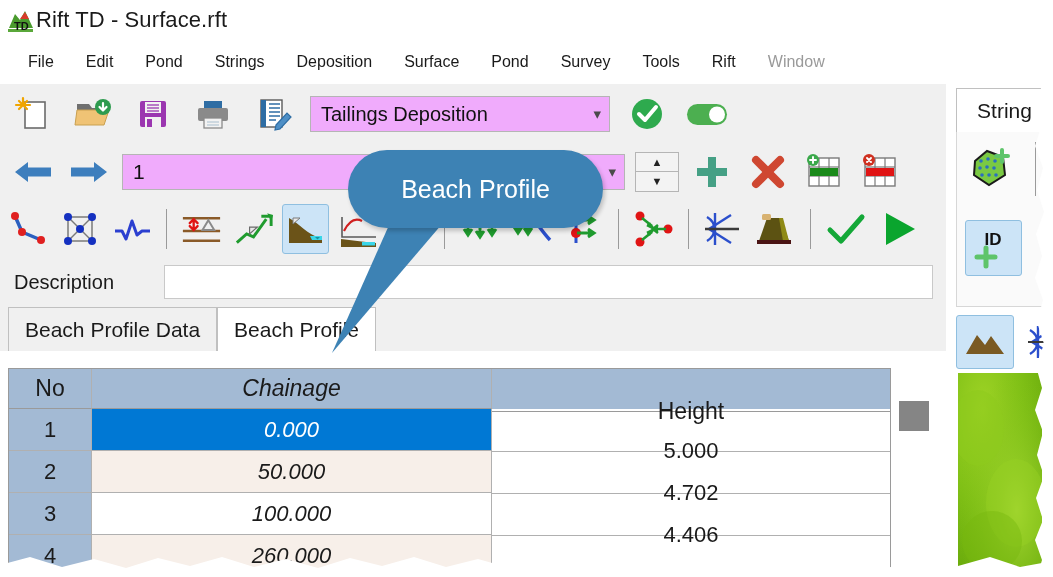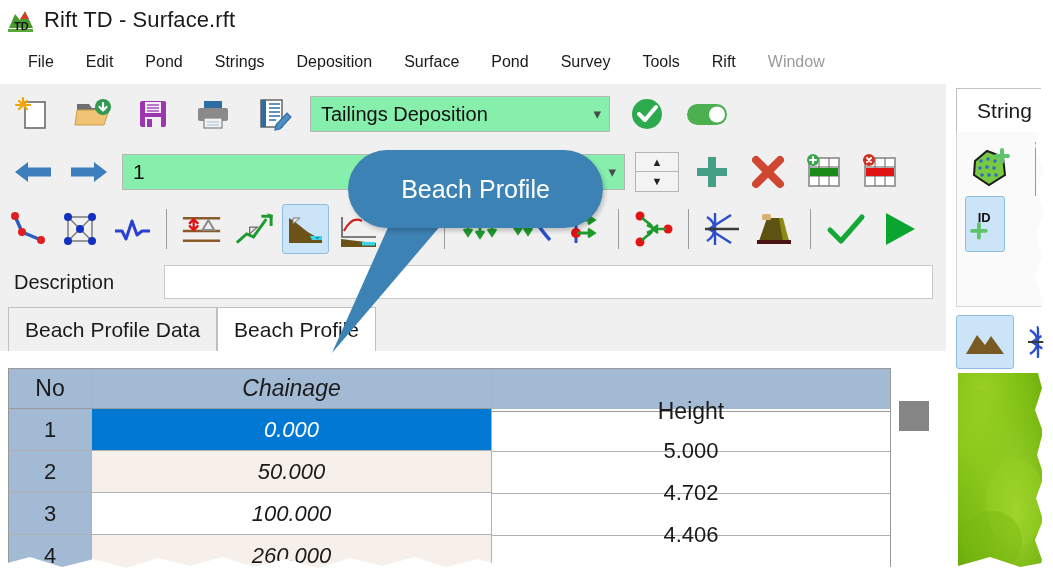--- a/index.html
+++ b/index.html
@@ -6,39 +6,39 @@
   body{
     width:1053px;height:577px;overflow:hidden;position:relative;
     background:#ffffff;
     font-family:"Liberation Sans","DejaVu Sans",sans-serif;
     -webkit-font-smoothing:antialiased;
   }
   .app{position:absolute;left:0;top:0;width:1038px;height:577px;background:#ffffff;overflow:hidden;}
 
   
   .titlebar{height:40px;background:#ffffff;display:flex;align-items:center;padding-left:6px;}
-  .app-icon{width:30px;height:28px;position:relative;flex:0 0 auto;margin-right:8px;}
+  .app-icon{width:30px;height:28px;position:relative;flex:0 0 auto;}
   .title-text{font-size:22px;color:#1a1a1a;white-space:nowrap;letter-spacing:.1px;}
 
   
   .menubar{height:44px;background:#ffffff;display:flex;align-items:center;padding-left:12px;gap:0;}
   .menu-item{font-size:16px;color:#1a1a1a;padding:0 16px;white-space:nowrap;cursor:default;}
   .menu-item.disabled{color:#9a9a9a;}
 
   
   .toolbar{background:#f0f0f0;display:flex;align-items:center;}
   .tb1{height:60px;padding-left:10px;gap:14px;}
   .tb2{height:55px;padding-left:10px;gap:10px;}
   .tb3{height:60px;padding-left:4px;gap:5px;}
   .tbtn{width:46px;height:46px;display:flex;align-items:center;justify-content:center;flex:0 0 auto;}
   .tb3 .tbtn{width:47px;height:50px;}
   .tbtn.sel{background:#cce4f7;border:1px solid #8fbfe0;border-radius:3px;box-sizing:border-box;}
   .sep{width:1px;height:40px;background:#9a9a9a;margin:0 6px;flex:0 0 auto;}
 
-  .combo{height:36px;background:#86efac;border:1px solid #b5b5b5;display:flex;align-items:center;
+  .combo{height:36px;background:#f0abfc;border:1px solid #b5b5b5;display:flex;align-items:center;
          padding:0 8px 0 10px;box-sizing:border-box;font-size:20px;color:#111;justify-content:center;}
   .combo .cv{flex:1;white-space:nowrap;overflow:hidden;}
   .combo .chev{color:#4a4a4a;font-size:15px;margin-left:6px;}
   .combo1{width:300px;}
   .combo2{width:503px;font-size:21px;}
 
   .spin{width:44px;height:40px;border:1px solid #b5b5b5;background:#f3f3f3;box-sizing:border-box;
         display:flex;flex-direction:column;flex:0 0 auto;}
   .spin div{flex:1;display:flex;align-items:center;justify-content:center;font-size:11px;color:#222;}
   .spin div:first-child{border-bottom:1px solid #b5b5b5;}
@@ -471,21 +471,21 @@
           <circle cx="13" cy="23" r="1.8"></circle>
             <circle cx="20" cy="22" r="1.8"></circle>
             <circle cx="27" cy="23" r="1.8"></circle>
           <circle cx="15" cy="30" r="1.8"></circle>
             <circle cx="22" cy="30" r="1.8"></circle>
             <circle cx="29" cy="30" r="1.8"></circle>
         </g>
         <path d="M35 5 v12 M29 11 h12" stroke="#5ec46a" stroke-width="4" stroke-linecap="round"></path>
       </svg>
     </div>
-    <div class="ricon sel" style="position:absolute;left:8px;top:64px;width:40px;height:56px;">
+    <div class="ricon sel" style="position:absolute;left:8px;top:88px;width:57px;height:56px;">
       <svg width="50" height="50" viewBox="0 0 50 50">
         <text x="24" y="22" font-family="Liberation Sans, sans-serif" font-size="17" font-weight="bold" fill="#111" text-anchor="middle">ID</text>
         <path d="M17 25 v18 M8 34 h18" stroke="#5ec46a" stroke-width="5" stroke-linecap="round"></path>
       </svg>
     </div>
   </div>
   <div class="ricon sel" style="position:absolute;left:10px;top:315px;width:58px;height:54px;">
     <svg width="48" height="42" viewBox="0 0 48 42">
       <path d="M5 33 L16 14 L24 24 L30 15 L43 33 Z" fill="#7a5a23"></path>
     </svg>

